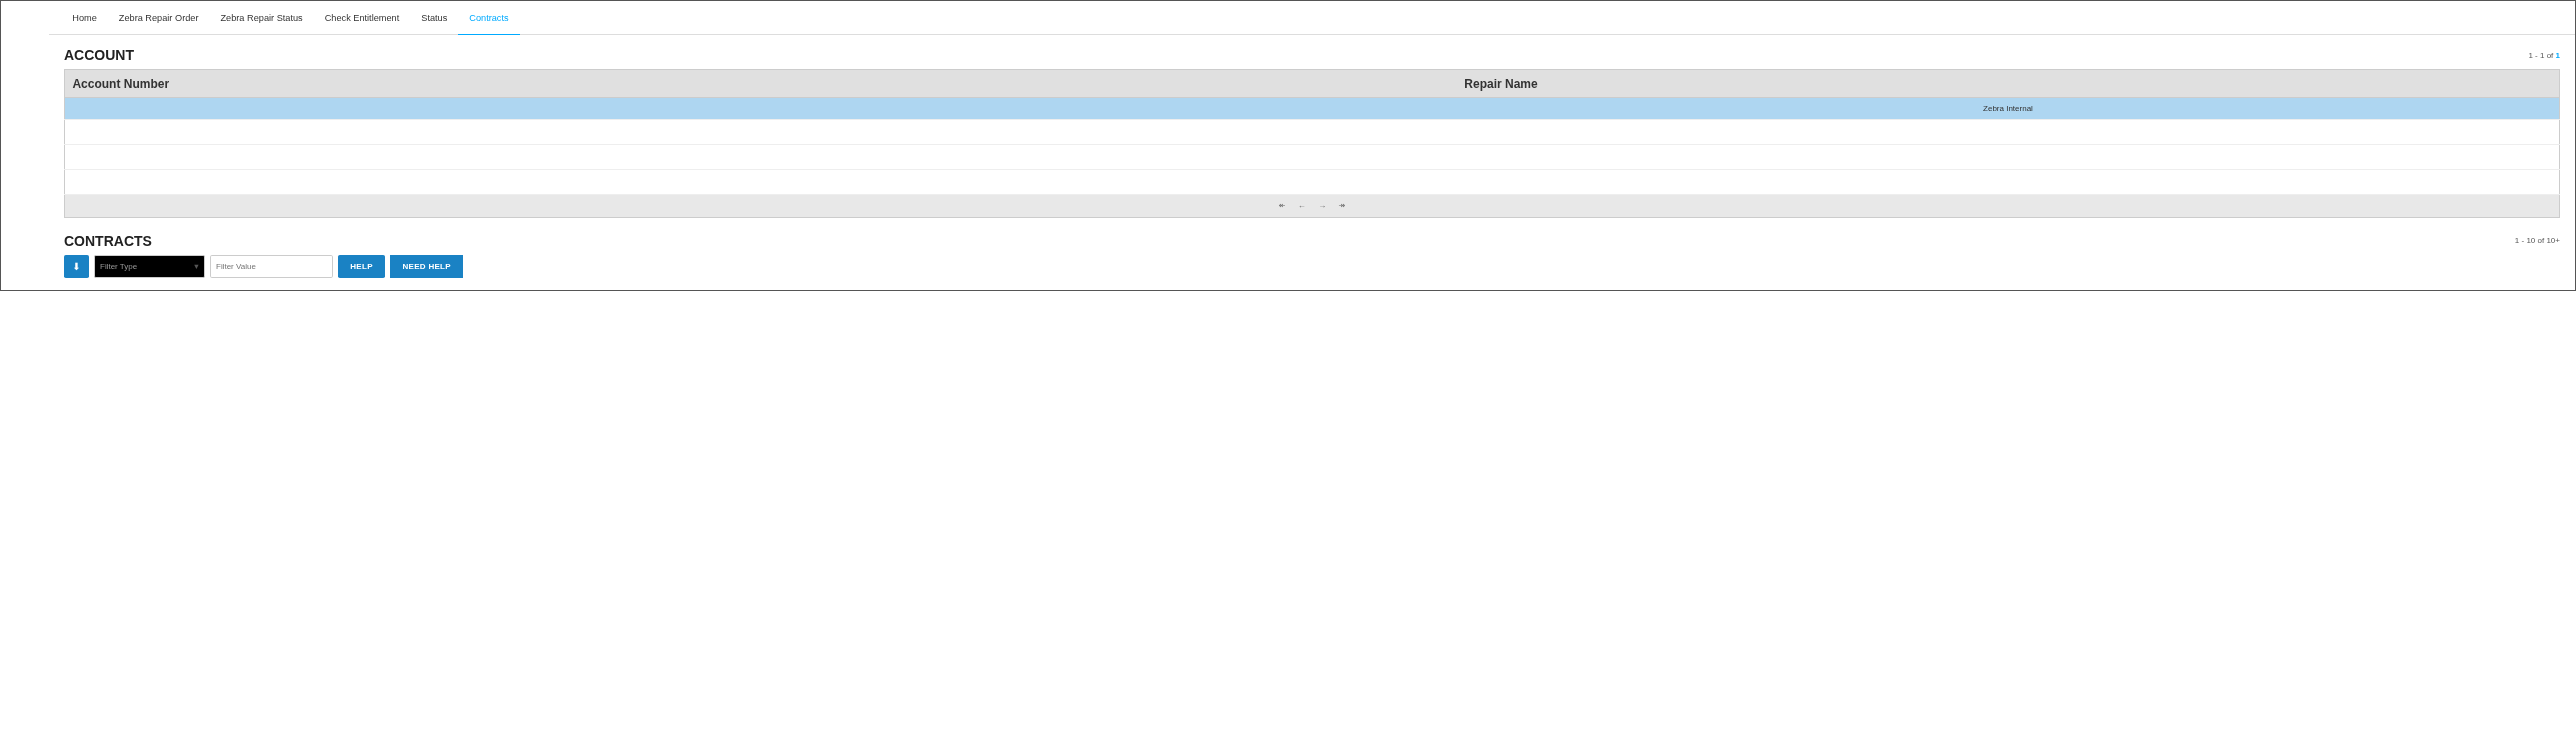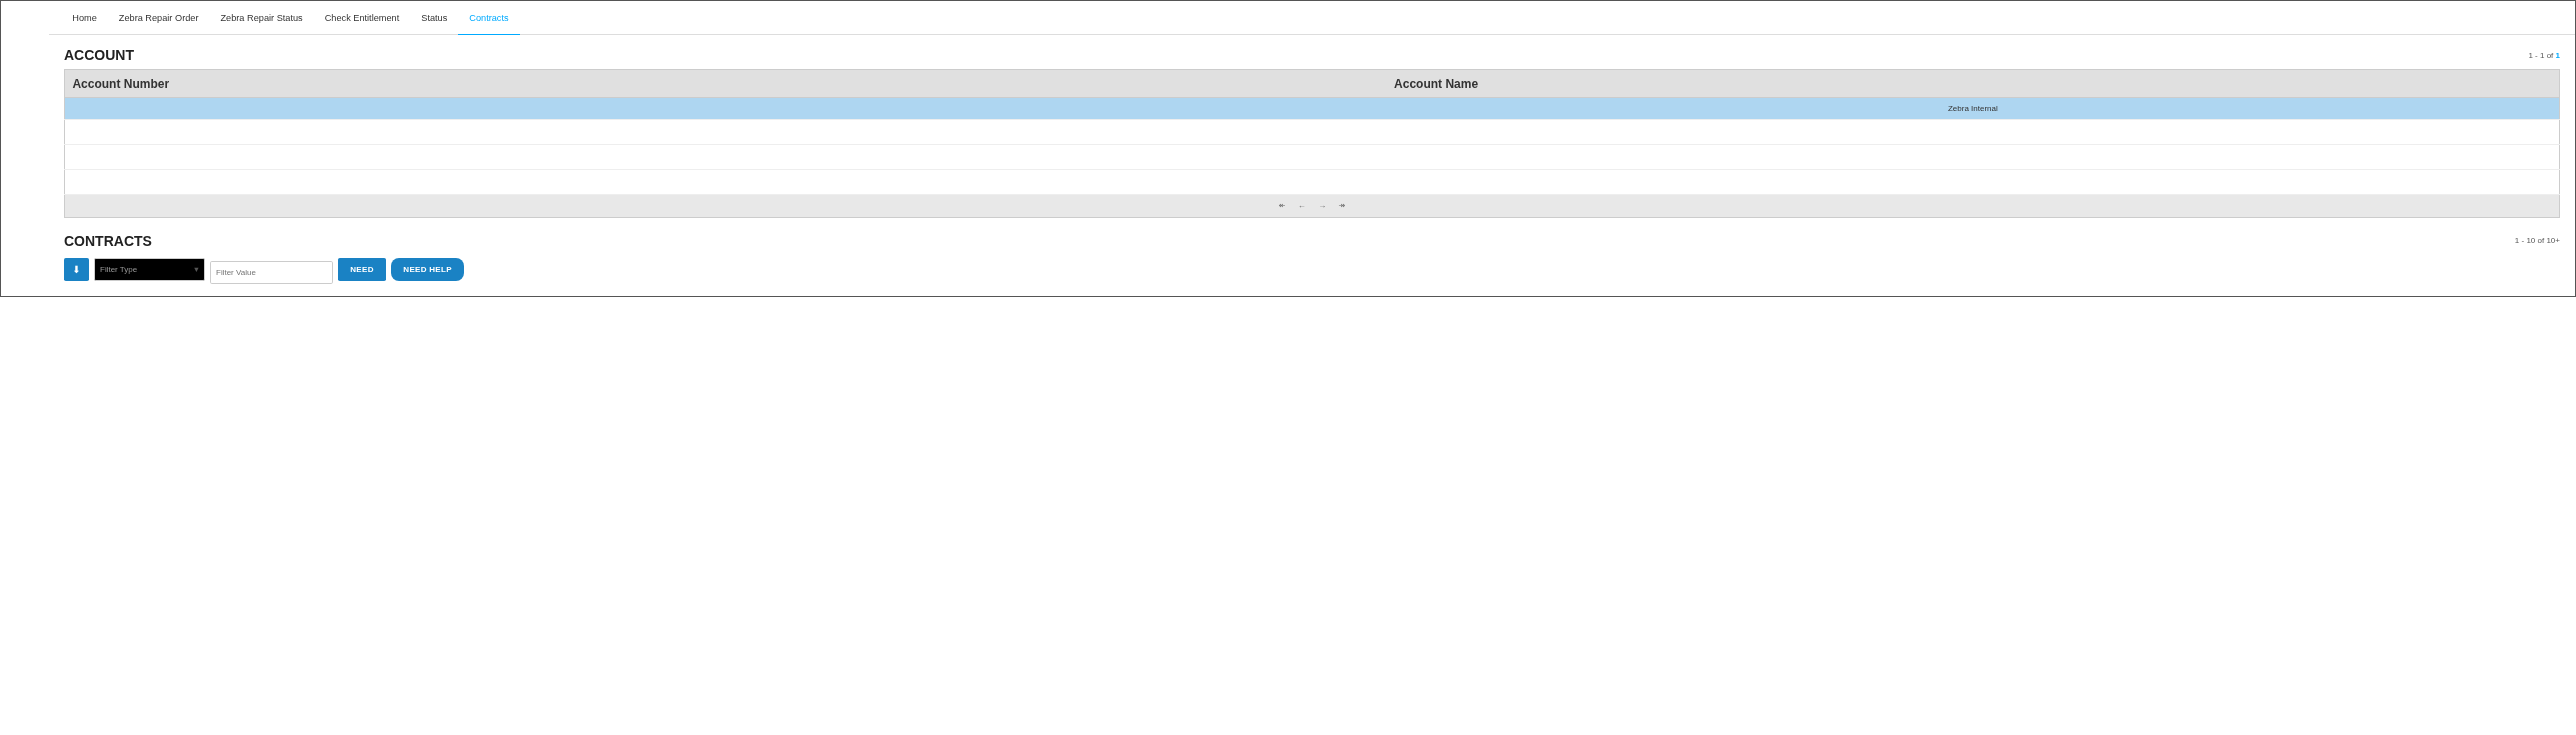--- a/index.html
+++ b/index.html
@@ -189,40 +189,39 @@
     }
 
     .filter-value-input {
       width: 123px;
       height: 23.4px;
       border: 0.6px solid #ccc;
       border-radius: 1.8px;
       padding: 0 5px;
       font-size: 8px;
       color: #999;
-      margin-top: 6px;
     }
 
     .find-btn {
       background: #1a82c4;
       border: none;
       border-radius: 1.8px;
       height: 23.4px;
       padding: 0 12.3px;
       color: #fff;
       font-size: 8px;
       font-weight: 600;
       cursor: pointer;
       letter-spacing: 0.3px;
     }
 
     .need-help-btn {
       background: #1a82c4;
       border: none;
-      border-radius: 8px;
+      border-radius: 0;
       height: 23.4px;
       padding: 0 12.3px;
       color: #fff;
       font-size: 8px;
       font-weight: 600;
       cursor: pointer;
       letter-spacing: 0.3px;
     }
 
     .outer-border {
@@ -250,21 +249,21 @@
       <span class="section-title">ACCOUNT</span>
       <span class="pagination-info">
         <span>1 - 1 of </span><span class="highlight">1</span>
       </span>
     </div>
 
     <table class="data-table">
       <thead>
         <tr>
           <th>Account Number</th>
-          <th>Account Name</th>
+          <th>Repair Name</th>
         </tr>
       </thead>
       <tbody>
         <tr class="selected">
           <td></td>
           <td>Zebra Internal</td>
         </tr>
         <tr class="empty">
             <td colspan="2"></td>
           </tr>
@@ -296,20 +295,20 @@
 
         <div class="select-wrapper">
           <select>
             <option value="">Filter Type</option>
           </select>
           <span class="select-arrow">▼</span>
         </div>
 
         <input type="text" class="filter-value-input" placeholder="Filter Value" style="">
 
-        <button class="find-btn">NEED</button>
+        <button class="find-btn">HELP</button>
         <button class="need-help-btn">NEED HELP</button>
       </div>
     </div>
 
   </div>
 </div>
 
 
 </body></html>

